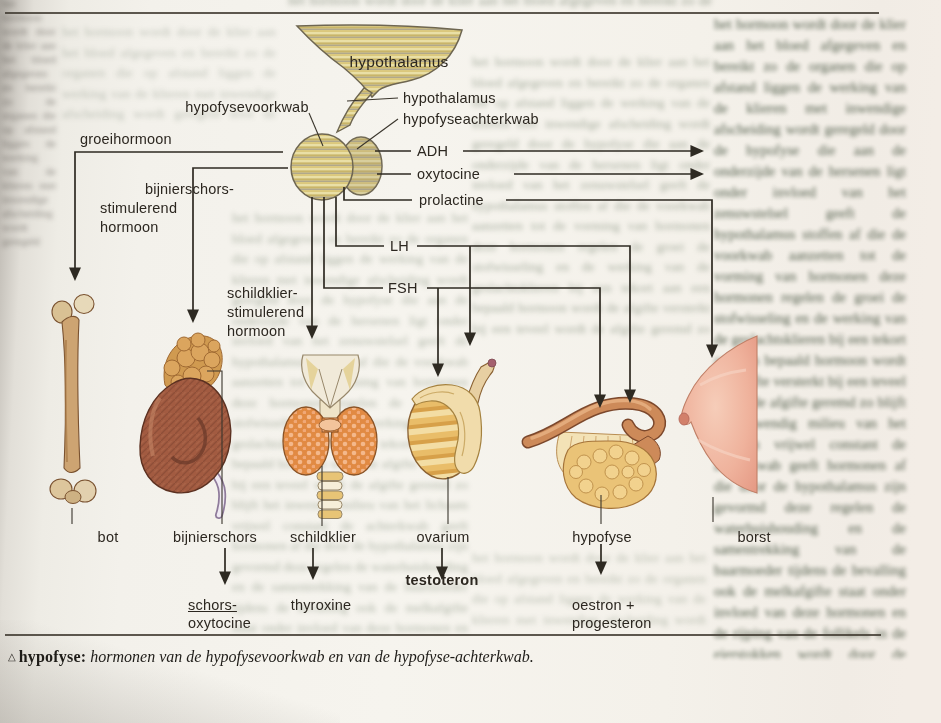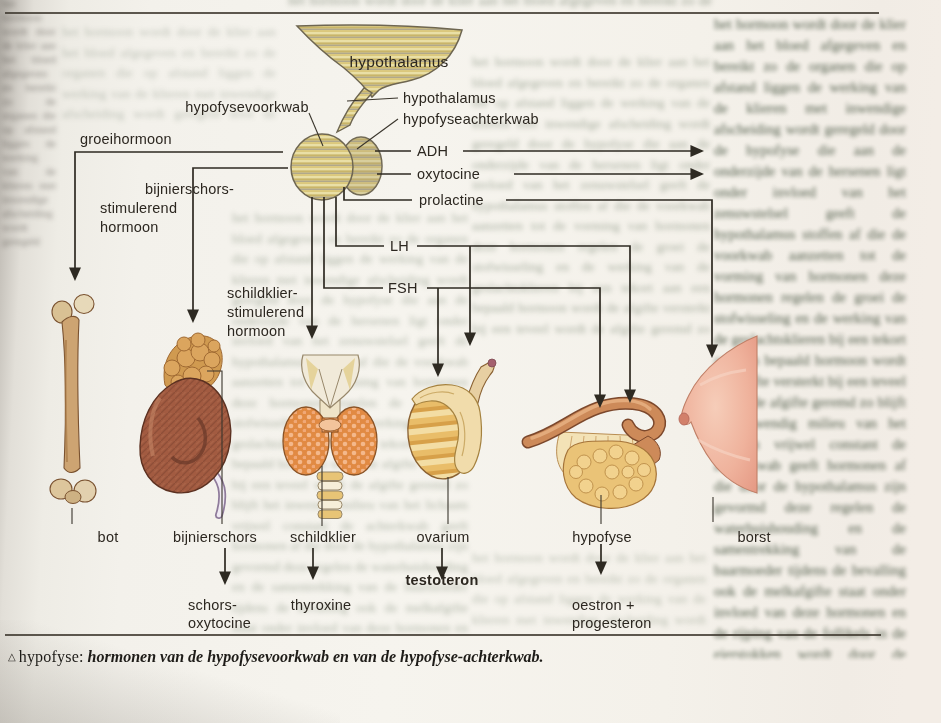--- a/index.html
+++ b/index.html
@@ -18,22 +18,22 @@
   .bleed{position:absolute;font-family:"Liberation Serif",serif;text-align:justify;overflow:hidden;pointer-events:none;}
   .bleed.col-right{left:714px;top:14px;width:192px;height:644px;font-size:14.5px;line-height:21px;color:#43513d;filter:blur(2.2px);opacity:.92;}
   .bleed.strip-top{left:288px;top:-7px;width:424px;height:15px;font-size:14px;line-height:15px;color:#5c6a55;filter:blur(2.4px);opacity:.6;}
   .bleed.margin-left{left:2px;top:-4px;width:54px;height:252px;font-size:11px;line-height:14px;color:#4e4a44;filter:blur(2.8px);opacity:.6;}
   .bleed.mid{left:232px;top:208px;width:236px;height:426px;font-size:13.5px;line-height:20.5px;color:#6b7a64;filter:blur(2.5px);opacity:.5;}
   .bleed.gland-right{left:472px;top:52px;width:238px;height:292px;font-size:13.5px;line-height:20.5px;color:#66755f;filter:blur(2.5px);opacity:.55;}
   .bleed.upper-left{left:62px;top:22px;width:214px;height:102px;font-size:13.5px;line-height:20.5px;color:#707d6b;filter:blur(2.7px);opacity:.4;}
   .bleed.low-mid{left:472px;top:548px;width:234px;height:84px;font-size:13.5px;line-height:20.5px;color:#6b7a64;filter:blur(2.5px);opacity:.42;}
   .caption{position:absolute;left:8px;top:648px;width:680px;font-family:"Liberation Serif",serif;font-size:16px;color:#1e1c18;}
   .caption .tri{font-size:10px;position:relative;top:-2px;margin-right:3px;color:#2b2823;}
-  .caption .term{font-weight:normal;letter-spacing:.2px;}
-  .caption .body{font-style:italic;font-weight:bold;}
+  .caption .term{font-weight:bold;letter-spacing:.2px;}
+  .caption .body{font-style:italic;}
   svg{position:absolute;left:0;top:0;}
 </style>
 </head>
 <body>
 
 <div class="bleed margin-left">het hormoon wordt door de klier aan het bloed afgegeven en bereikt zo de organen die op afstand liggen de werking van de klieren met inwendige afscheiding wordt geregeld door de hypofyse die aan de onderzijde van de hersenen ligt onder invloed van het zenuwstelsel geeft de hypothalamus stoffen af die de voorkwab aanzetten tot de vorming van hormonen deze hormonen regelen de groei de stofwisseling en de werking van de geslachtsklieren bij een tekort aan een bepaald hormoon wordt de afgifte versterkt bij een teveel wordt de afgifte geremd zo blijft het inwendig milieu van het lichaam vrijwel constant de achterkwab geeft hormonen af die door de hypothalamus zijn gevormd deze regelen de waterhuishouding en de samentrekking van de baarmoeder tijdens de bevalling ook de melkafgifte staat onder invloed van deze hormonen en de rijping van de follikels in de eierstokken wordt door de hypofyse geregeld</div>
 <div class="bleed strip-top">het hormoon wordt door de klier aan het bloed afgegeven en bereikt zo de organen die op afstand liggen de werking van de klieren met inwendige afscheiding wordt geregeld door de hypofyse die aan de onderzijde van de hersenen ligt onder invloed van het zenuwstelsel geeft de hypothalamus stoffen af die de voorkwab aanzetten tot de vorming van hormonen deze hormonen regelen de groei de stofwisseling en de werking van de geslachtsklieren bij een tekort aan een bepaald hormoon wordt de afgifte versterkt bij een teveel wordt de afgifte geremd zo blijft het inwendig milieu van het lichaam vrijwel constant de achterkwab geeft hormonen af die door de hypothalamus zijn gevormd deze regelen de waterhuishouding en de samentrekking van de baarmoeder tijdens de bevalling ook de melkafgifte staat onder invloed van deze hormonen en de rijping van de follikels in de eierstokken wordt door de hypofyse geregeld</div>
 <div class="bleed upper-left">het hormoon wordt door de klier aan het bloed afgegeven en bereikt zo de organen die op afstand liggen de werking van de klieren met inwendige afscheiding wordt geregeld door de hypofyse die aan de onderzijde van de hersenen ligt onder invloed van het zenuwstelsel geeft de hypothalamus stoffen af die de voorkwab aanzetten tot de vorming van hormonen deze hormonen regelen de groei de stofwisseling en de werking van de geslachtsklieren bij een tekort aan een bepaald hormoon wordt de afgifte versterkt bij een teveel wordt de afgifte geremd zo blijft het inwendig milieu van het lichaam vrijwel constant de achterkwab geeft hormonen af die door de hypothalamus zijn gevormd deze regelen de waterhuishouding en de samentrekking van de baarmoeder tijdens de bevalling ook de melkafgifte staat onder invloed van deze hormonen en de rijping van de follikels in de eierstokken wordt door de hypofyse geregeld</div>
 <div class="bleed mid">het hormoon wordt door de klier aan het bloed afgegeven en bereikt zo de organen die op afstand liggen de werking van de klieren met inwendige afscheiding wordt geregeld door de hypofyse die aan de onderzijde van de hersenen ligt onder invloed van het zenuwstelsel geeft de hypothalamus stoffen af die de voorkwab aanzetten tot de vorming van hormonen deze hormonen regelen de groei de stofwisseling en de werking van de geslachtsklieren bij een tekort aan een bepaald hormoon wordt de afgifte versterkt bij een teveel wordt de afgifte geremd zo blijft het inwendig milieu van het lichaam vrijwel constant de achterkwab geeft hormonen af die door de hypothalamus zijn gevormd deze regelen de waterhuishouding en de samentrekking van de baarmoeder tijdens de bevalling ook de melkafgifte staat onder invloed van deze hormonen en de rijping van de follikels in de eierstokken wordt door de hypofyse geregeld</div>
 <div class="bleed gland-right">het hormoon wordt door de klier aan het bloed afgegeven en bereikt zo de organen die op afstand liggen de werking van de klieren met inwendige afscheiding wordt geregeld door de hypofyse die aan de onderzijde van de hersenen ligt onder invloed van het zenuwstelsel geeft de hypothalamus stoffen af die de voorkwab aanzetten tot de vorming van hormonen deze hormonen regelen de groei de stofwisseling en de werking van de geslachtsklieren bij een tekort aan een bepaald hormoon wordt de afgifte versterkt bij een teveel wordt de afgifte geremd zo blijft het inwendig milieu van het lichaam vrijwel constant de achterkwab geeft hormonen af die door de hypothalamus zijn gevormd deze regelen de waterhuishouding en de samentrekking van de baarmoeder tijdens de bevalling ook de melkafgifte staat onder invloed van deze hormonen en de rijping van de follikels in de eierstokken wordt door de hypofyse geregeld</div>
@@ -243,21 +243,21 @@
 <div class="lbl" style="left:390px;top:238px;">LH</div>
 <div class="lbl" style="left:388px;top:280px;">FSH</div>
 
 <div class="lbl ctr" style="left:72px;top:529px;margin-left:36px;">bot</div>
 <div class="lbl ctr" style="left:215px;top:529px;text-align:right;">bijnierschors</div>
 <div class="lbl ctr" style="left:323px;top:529px;">schildklier</div>
 <div class="lbl ctr" style="left:443px;top:529px;">ovarium</div>
 <div class="lbl ctr" style="left:602px;top:529px;">hypofyse</div>
 <div class="lbl ctr" style="left:754px;top:529px;">borst</div>
 
-<div class="lbl" style="left:188px;top:597px;">schors-</div>
+<div class="lbl" style="left:188px;top:597px;text-decoration:underline;">schors-</div>
 <div class="lbl" style="left:188px;top:615px;">oxytocine</div>
 <div class="lbl ctr" style="left:321px;top:597px;">thyroxine</div>
 <div class="lbl ctr" style="left:442px;top:572px;font-weight:bold;">testoteron</div>
 <div class="lbl" style="left:572px;top:597px;">oestron +</div>
 <div class="lbl" style="left:572px;top:615px;">progesteron</div>
 
 <div class="caption">
   <span class="tri">△</span><span class="term">hypofyse:</span>
   <span class="body">hormonen van de hypofysevoorkwab en van de hypofyse-achterkwab.</span>
 </div>

